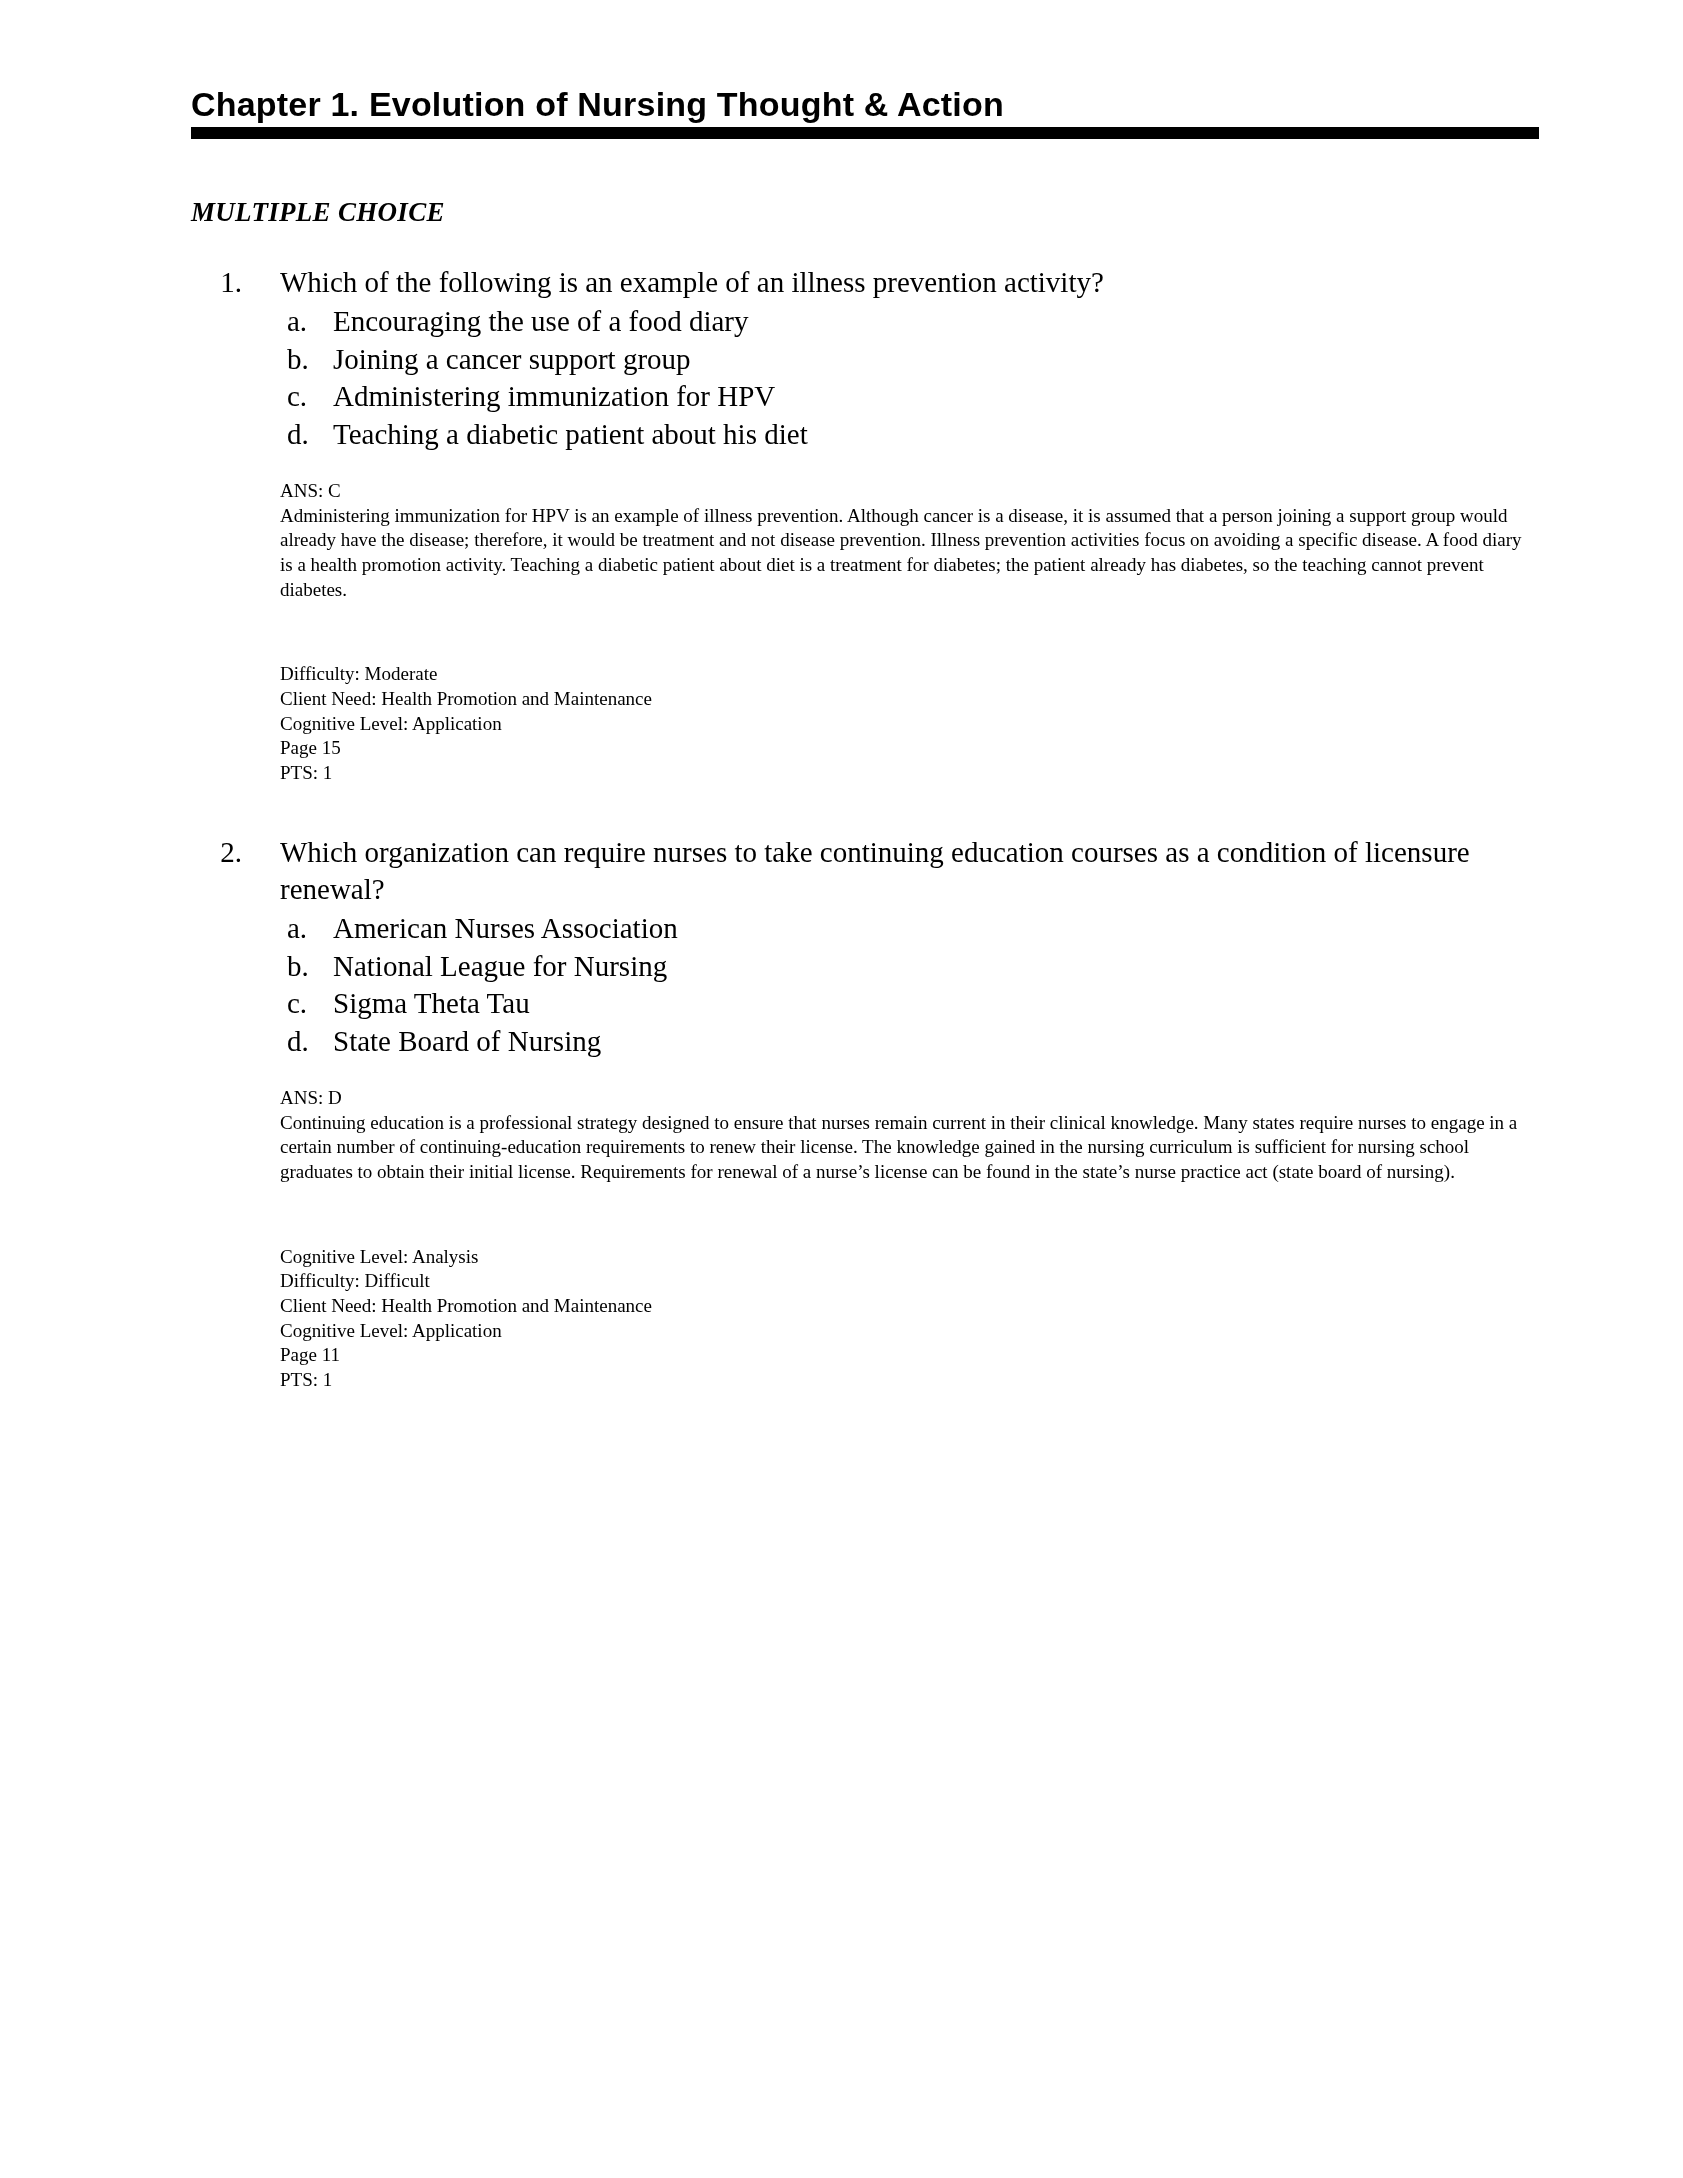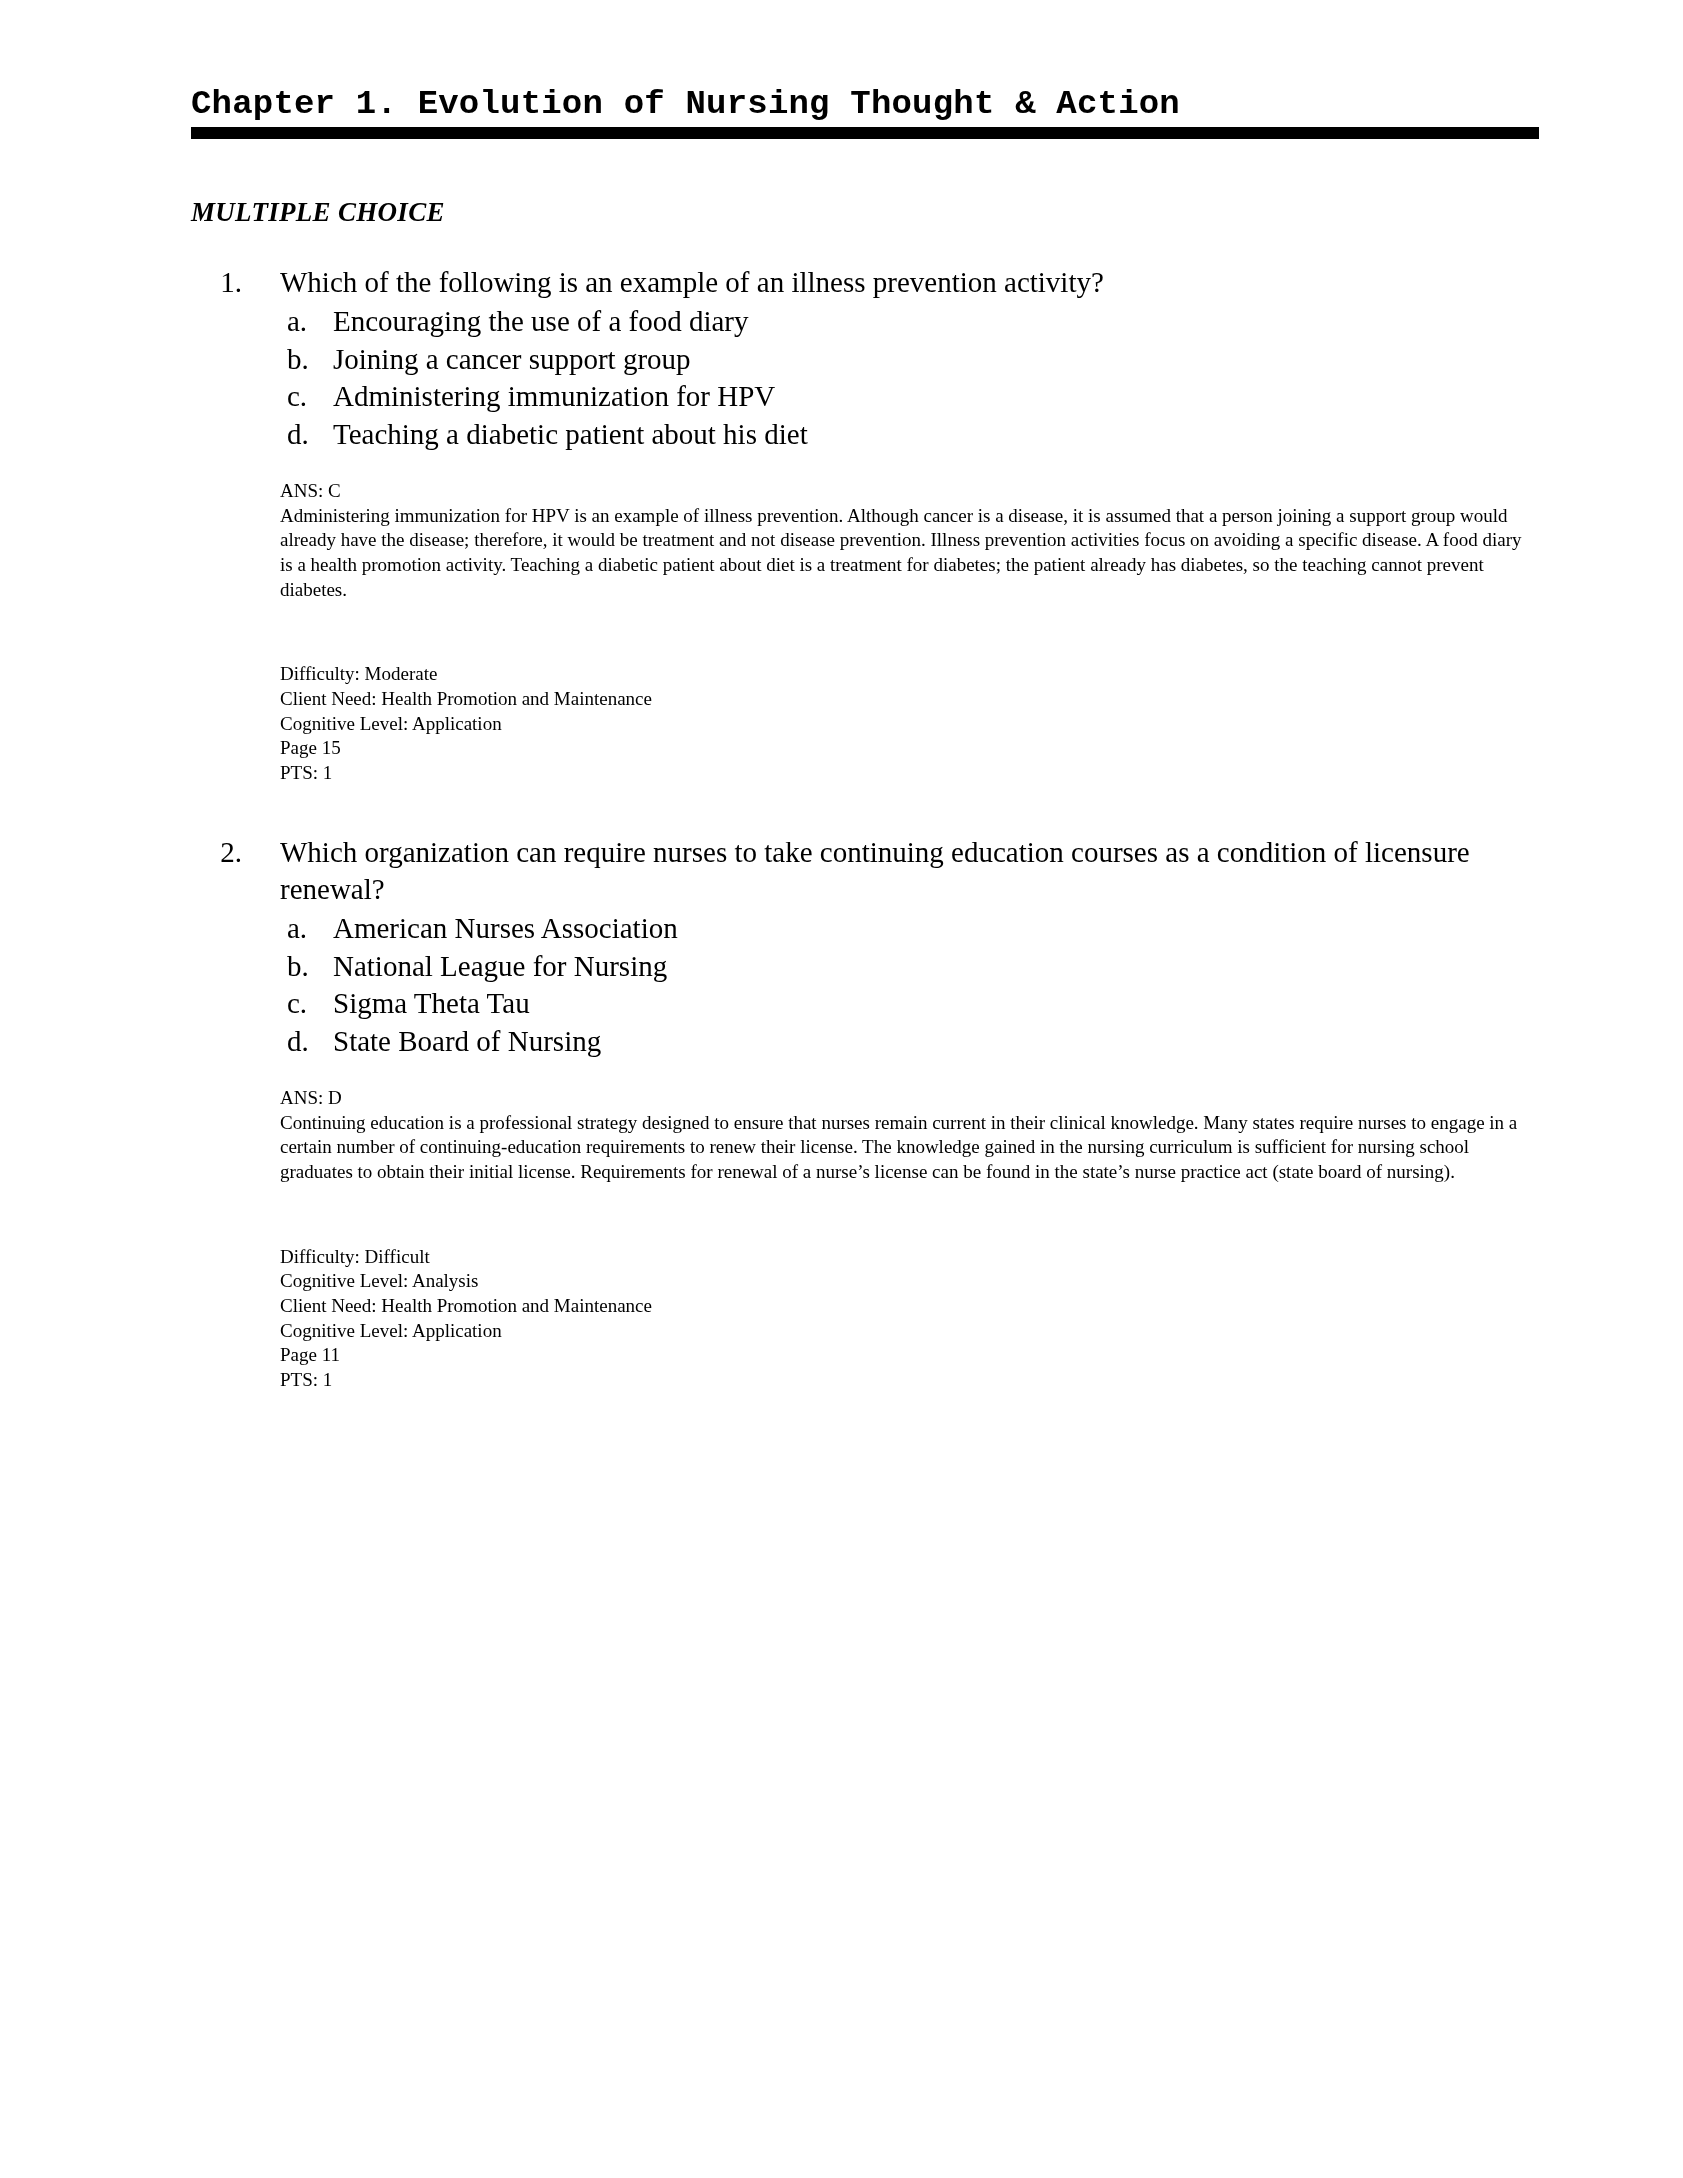--- a/index.html
+++ b/index.html
@@ -30,21 +30,21 @@
     left: 191px;
     top: 87px;
     width: 1348px;
   }
   .header-title {
     font-size: 34px;
     font-weight: bold;
     line-height: 1.05;
     letter-spacing: 0.2px;
     white-space: nowrap;
-    font-family: Liberation Mono, monospace;
+    font-family: Liberation Sans, sans-serif;
   }
   .header-rule {
     margin-top: 4px;
     width: 1348px;
     height: 12px;
     background: #000000;
   }
 
   
   .content {
@@ -204,22 +204,22 @@
         </div>
         <div class="q-option">
           <span class="opt-letter">d.</span>
           <span class="opt-text">State Board of Nursing</span>
         </div>
       </div>
       <div class="q-body">
         <div class="ans-line">ANS:  D</div>
         <div class="rationale">Continuing education is a professional strategy designed to ensure that nurses remain current in their clinical knowledge. Many states require nurses to engage in a certain number of continuing-education requirements to renew their license. The knowledge gained in the nursing curriculum is sufficient for nursing school graduates to obtain their initial license. Requirements for renewal of a nurse’s license can be found in the state’s nurse practice act (state board of nursing).</div>
         <div class="meta-block">
+          <div class="meta-line">Cognitive Level: Analysis</div>
           <div class="meta-line">Difficulty: Difficult</div>
-          <div class="meta-line">Cognitive Level: Analysis</div>
           <div class="meta-line">Client Need: Health Promotion and Maintenance</div>
           <div class="meta-line">Cognitive Level: Application</div>
           <div class="meta-line">Page 11</div>
         </div>
         <div class="pts-line">PTS:   1</div>
       </div>
     </div>
 
   </div>
 </div>

